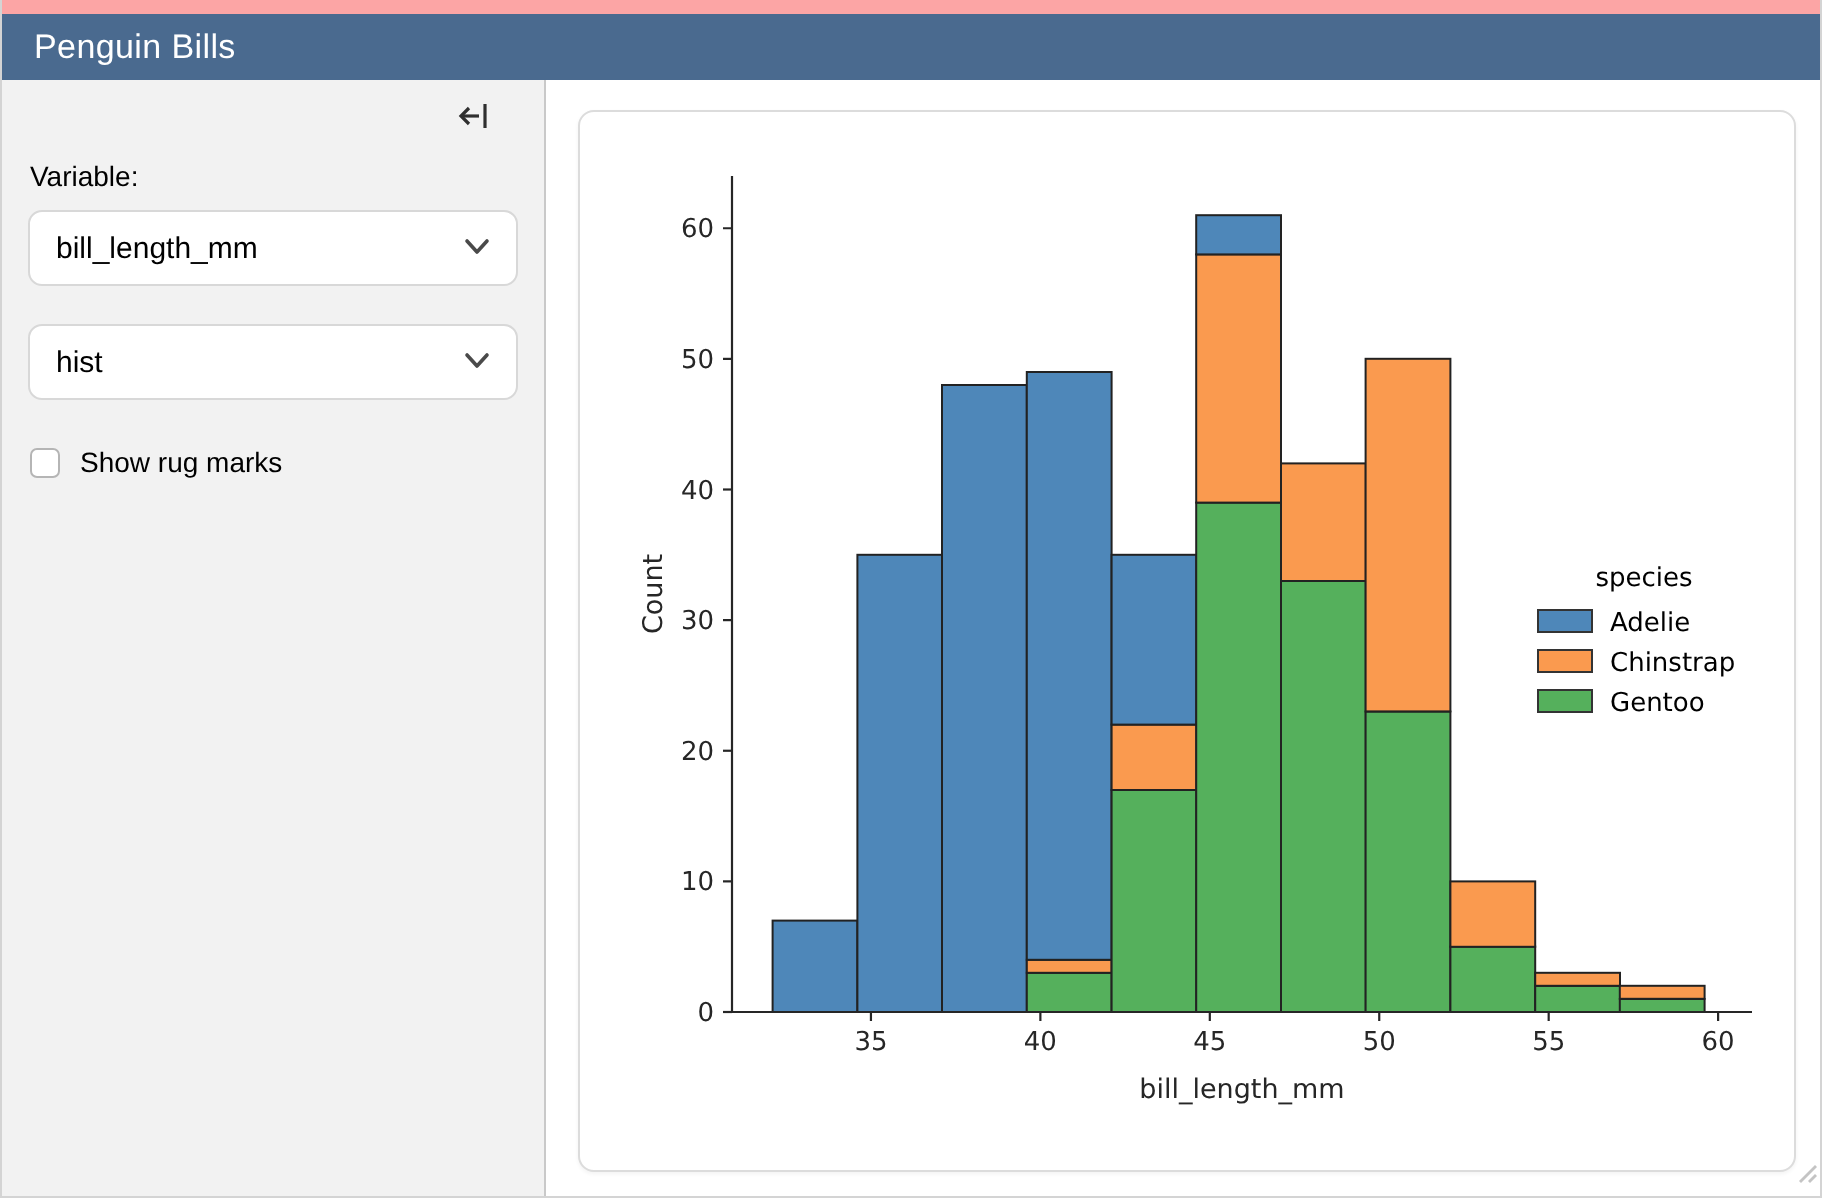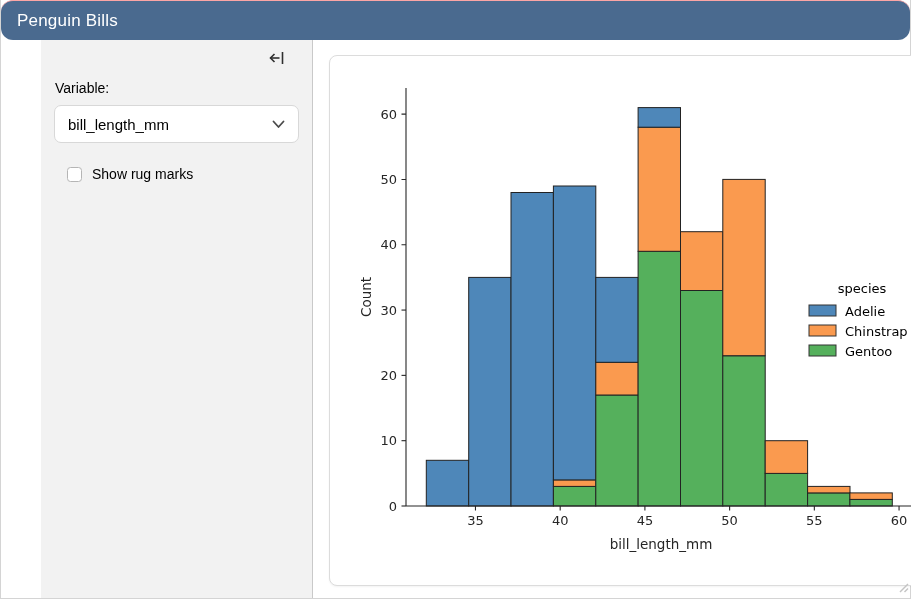--- a/index.html
+++ b/index.html
@@ -12,29 +12,28 @@
   .app {
     width: 911px; height: 599px;
     border: 1px solid #d4d4d4;
     border-top: none;
     display: flex; flex-direction: column;
     position: relative;
   }
   .header {
     height: 40px; flex: 0 0 40px;
     background: #4a6a8f;
-    border-top: 1px solid #fca5a5;
+    border-top: 7px solid #fca5a5;
     display: flex; align-items: center;
     padding-left: 16px;
-    border-radius: 12px;
   }
   .header .title {
     color: #ffffff; font-size: 17px; font-weight: 500; letter-spacing: .2px;
   }
-  .content { flex: 1; display: flex; min-height: 0; padding-left: 40px; }
+  .content { flex: 1; display: flex; min-height: 0; }
   .sidebar {
     width: 272px; flex: 0 0 272px;
     background: #f2f2f2;
     border-right: 1px solid #c9c9c9;
     padding: 8px 13px 0 13px;
     position: relative;
   }
   .collapse-row { height: 26px; display: flex; justify-content: flex-end; padding-right: 11px; }
   .collapse-btn {
     width: 22px; height: 22px; display: flex; align-items: center; justify-content: center;
@@ -43,21 +42,21 @@
   .field-label { font-size: 14px; color: #000; margin: 6px 0 9px 1px; display: block; }
   .select-box {
     height: 38px; background: #fff;
     border: 1px solid #d8d8d8; border-radius: 7px;
     display: flex; align-items: center; justify-content: space-between;
     padding: 0 13px; margin-bottom: 19px;
     cursor: pointer;
   }
   .select-box .value { font-size: 15px; color: #000; }
   .select-box svg { flex: 0 0 auto; }
-  .check-row { display: flex; align-items: center; margin-top: 23px; margin-left: 13px; }
+  .check-row { display: flex; align-items: center; margin-top: 23px; margin-left: 1px; }
   .checkbox {
     width: 15px; height: 15px; background: #fff;
     border: 1px solid #b5b5b5; border-radius: 3.5px;
     cursor: pointer;
   }
   .check-label { font-size: 14px; color: #000; margin-left: 10px; }
   .main { flex: 1; position: relative; background: #fff; }
   .plot-card {
     position: absolute; left: 16px; top: 15px;
     width: 609px; height: 531px;
@@ -96,20 +95,28 @@
       <label class="field-label">Variable:</label>
       <div class="select-box">
         <span class="value">bill_length_mm</span>
         <span>
           <svg width="13" height="9" viewBox="0 0 13 9">
             <polyline points="1.5,1.5 6.5,7 11.5,1.5" fill="none" stroke="#4a4a4a" stroke-width="1.8" stroke-linecap="round" stroke-linejoin="round"></polyline>
           </svg>
         </span>
       </div>
 
+      <div class="select-box">
+        <span class="value">hist</span>
+        <span>
+          <svg width="13" height="9" viewBox="0 0 13 9">
+            <polyline points="1.5,1.5 6.5,7 11.5,1.5" fill="none" stroke="#4a4a4a" stroke-width="1.8" stroke-linecap="round" stroke-linejoin="round"></polyline>
+          </svg>
+        </span>
+      </div>
 
       <div class="check-row">
         <div class="checkbox"></div>
         <span class="check-label">Show rug marks</span>
       </div>
     </div>
 
     <div class="main">
       <div class="plot-card">
         <svg id="hist-svg" width="607" height="529" viewBox="0 0 607 529">

